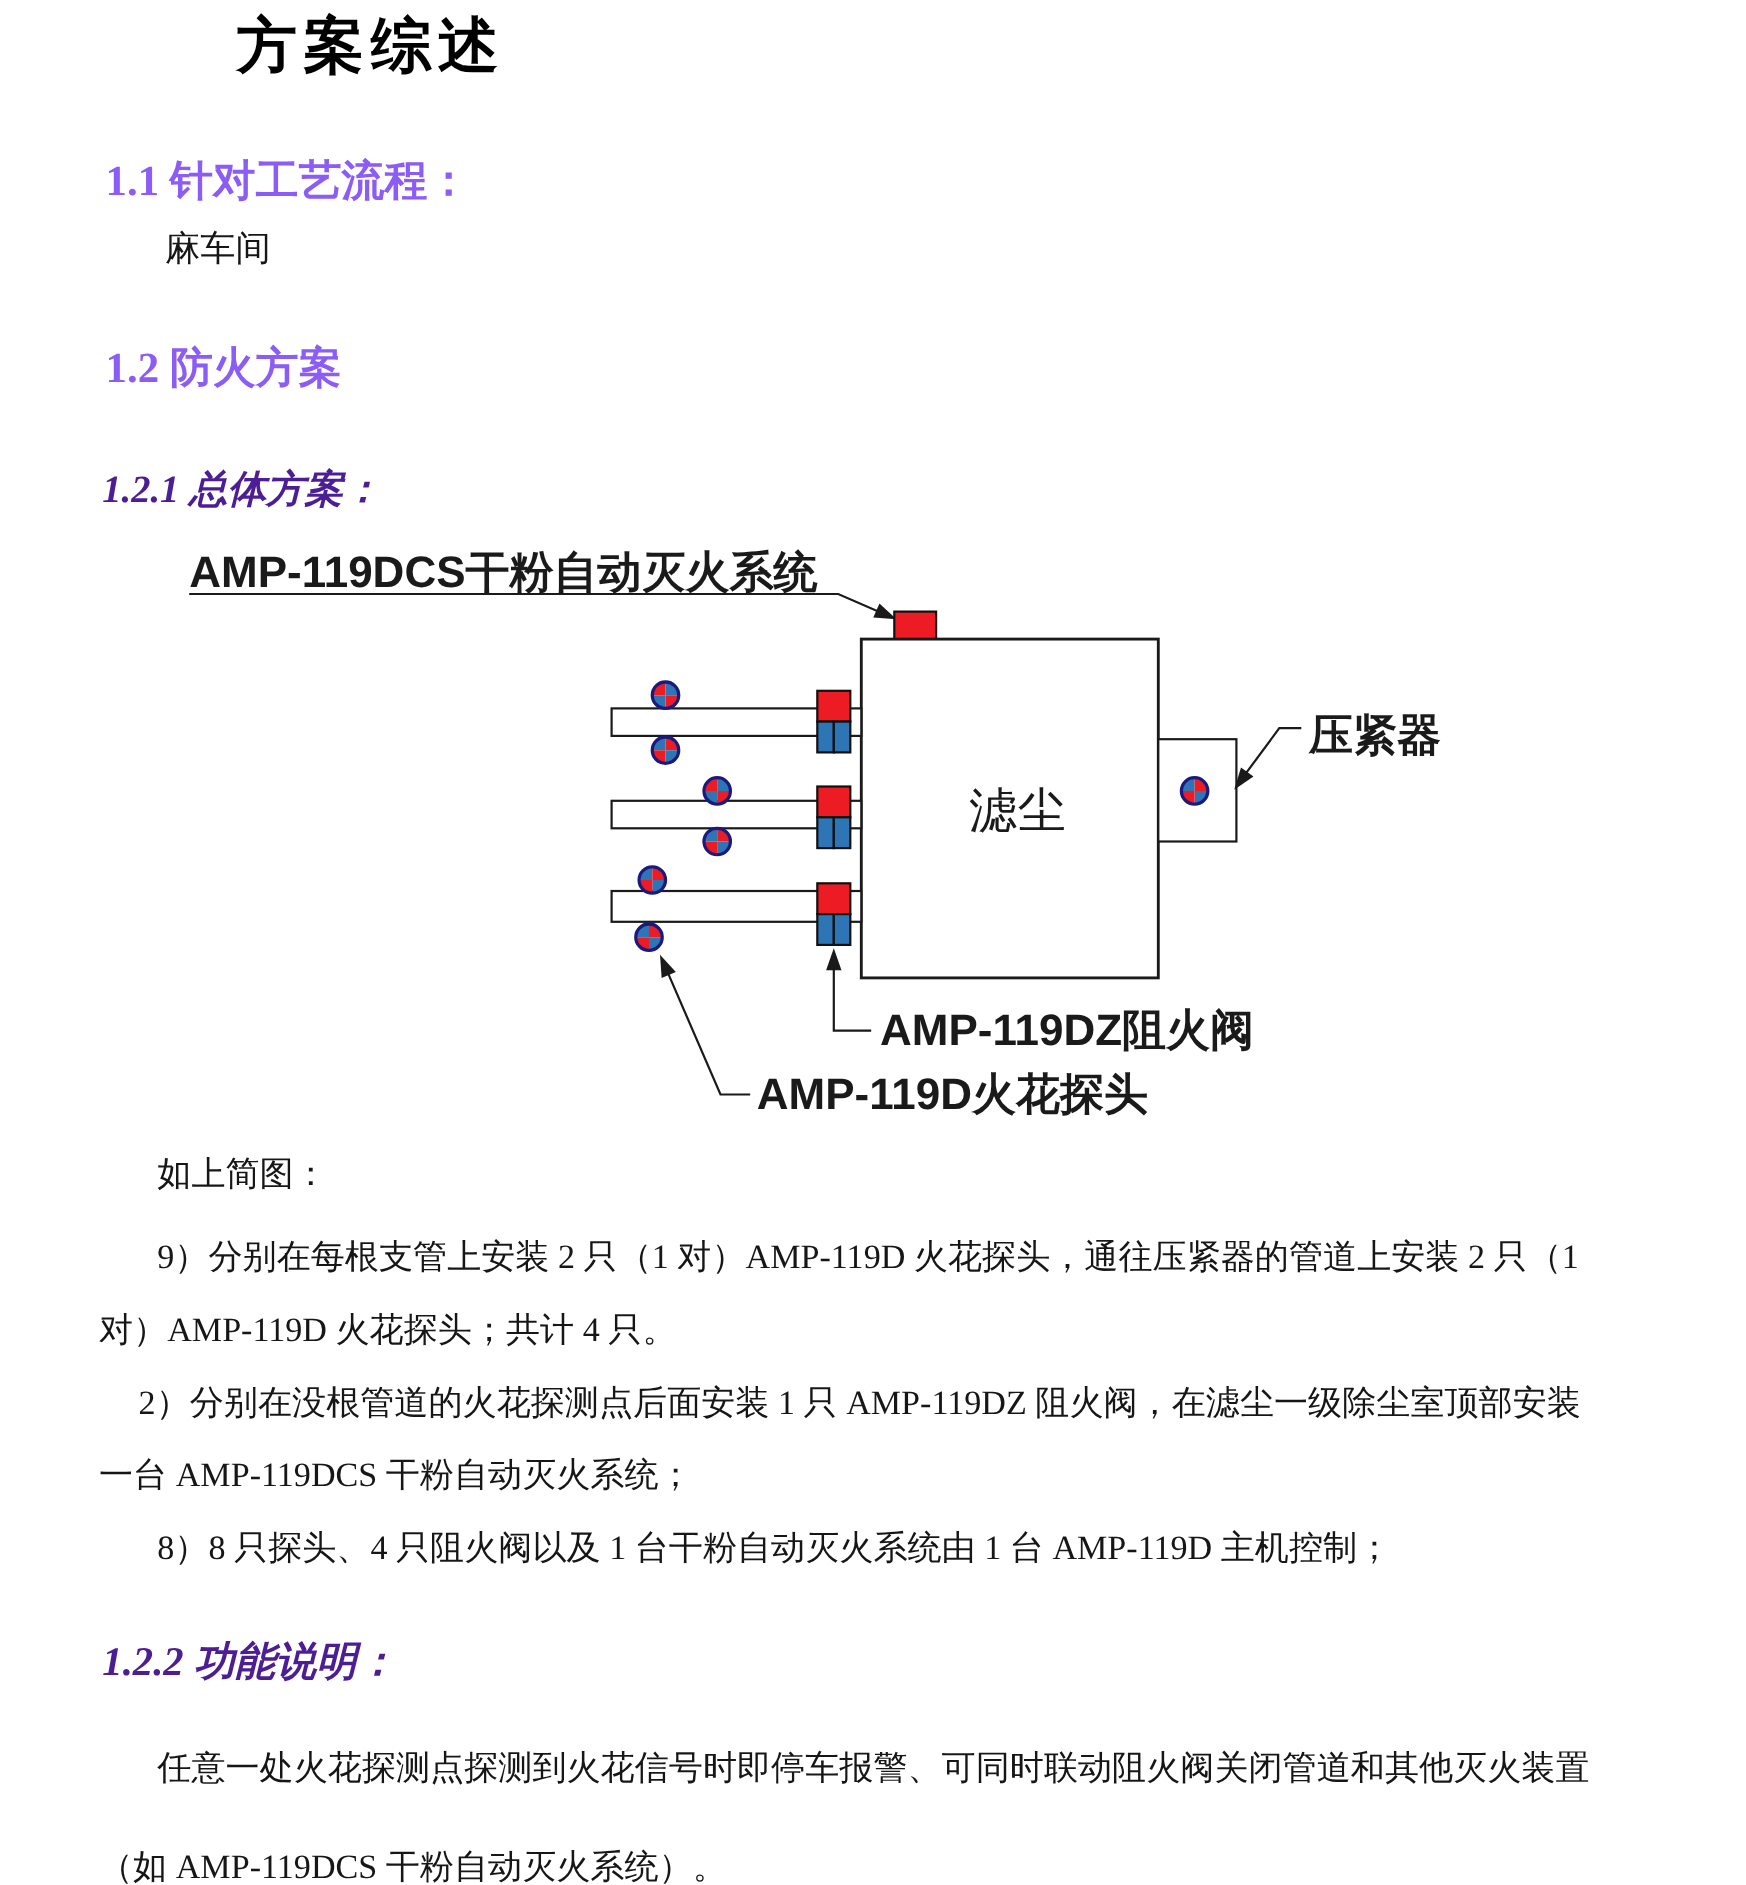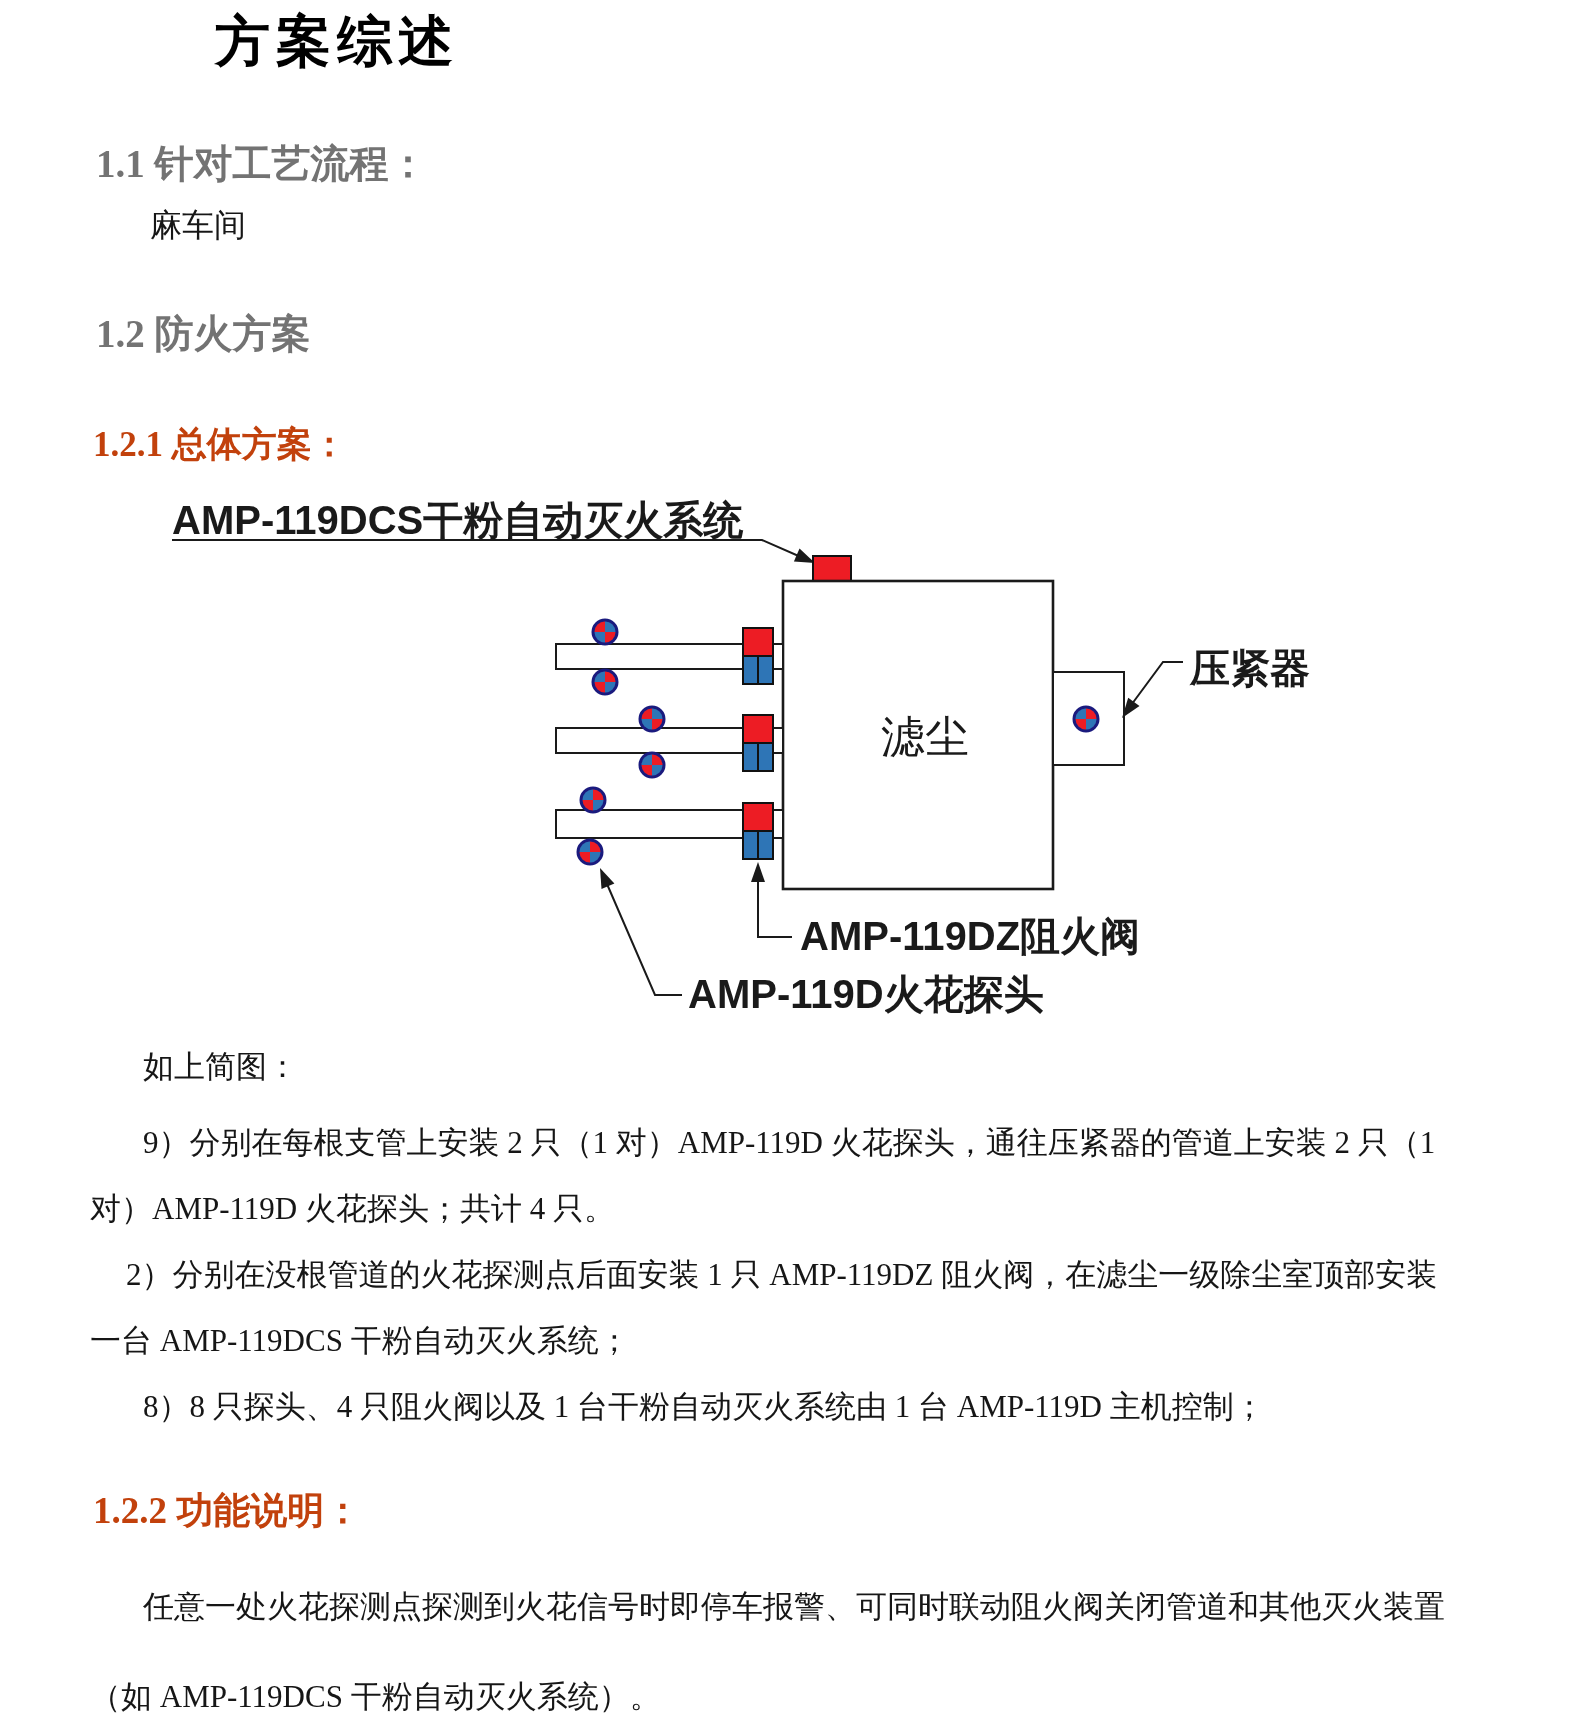--- a/index.html
+++ b/index.html
@@ -3,22 +3,22 @@
 <meta charset="utf-8">
 <style>
   html,body{margin:0;padding:0;}
   body{
     width:1587px;height:1714px;position:relative;background:#ffffff;
     font-family:"Liberation Serif","DejaVu Serif",serif;color:#111;
     overflow:hidden;
   }
   .abs{position:absolute;white-space:nowrap;}
   .title{font-size:55px;font-weight:bold;letter-spacing:6px;color:#000;}
-  .h1{font-size:39px;font-weight:bold;color:#737373;}
-  .h2{font-size:35px;font-weight:bold;color:#c2410c;}
+  .h1{font-size:39px;font-weight:bold;color:#8b5cf6;}
+  .h2{font-size:35px;font-weight:bold;color:#4c1d95;font-style:italic;}
   .body-line{font-size:31px;color:#161616;text-align:center;}
   svg text{font-family:"Liberation Sans","DejaVu Sans",sans-serif;font-weight:600;fill:#1a1a1a;}
   .ln{stroke:var(--line);stroke-width:2;fill:none;}
   .ah{fill:var(--line);stroke:none;}
   .box{fill:#ffffff;stroke:var(--line);stroke-width:2.6;}
   .pipe{fill:#ffffff;stroke:var(--line);stroke-width:2;}
   .vred{fill:var(--red);stroke:#111;stroke-width:2;}
   .vblue{fill:var(--blue);stroke:#111;stroke-width:2;}
   .f-red{fill:var(--red);}
   .f-blue{fill:var(--blue);}

